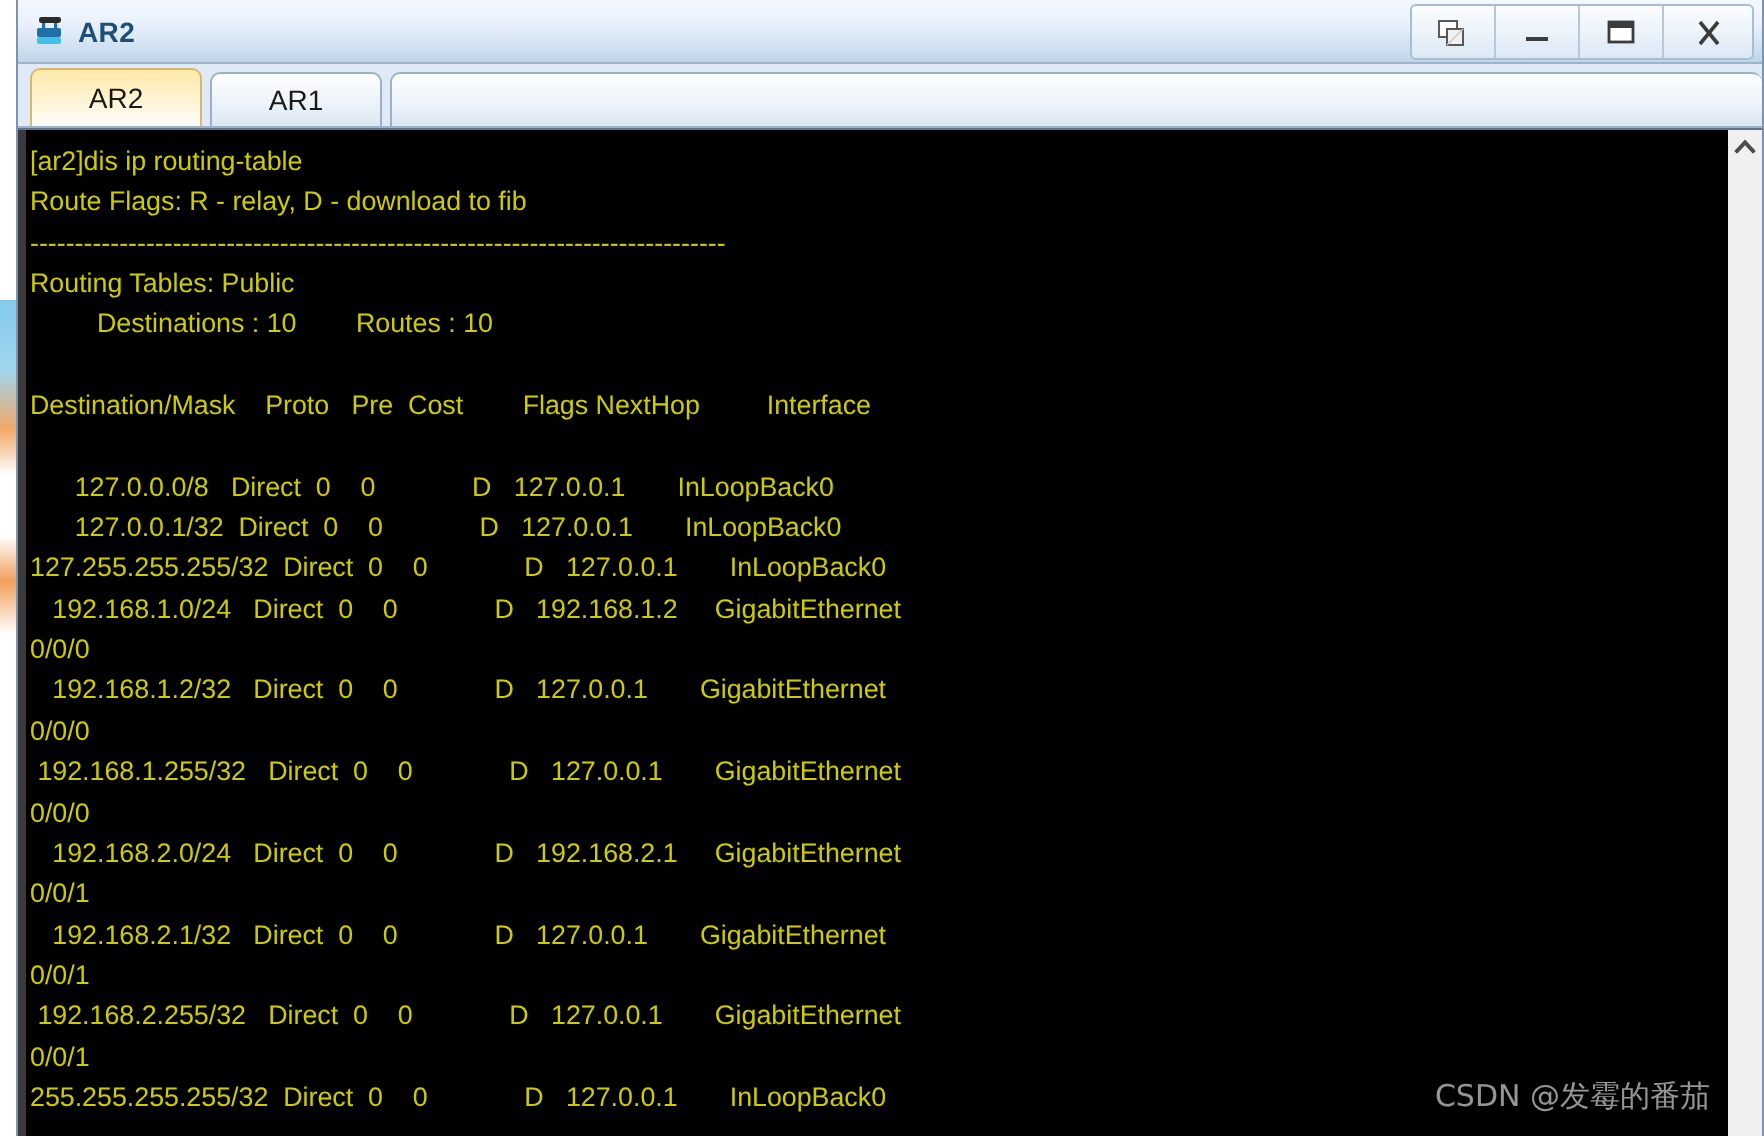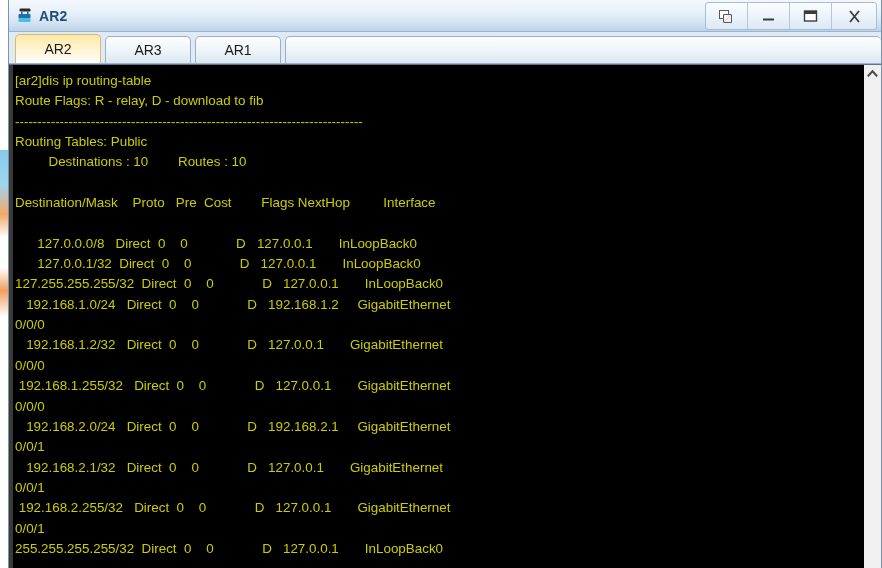--- a/index.html
+++ b/index.html
@@ -240,23 +240,20 @@
           <path d="M4 2 L13 13 M13 2 L4 13" stroke="#3c3c3c" stroke-width="1.8" fill="none"></path>
         </svg>
       </div>
 
     </div>
   </div>
 
   <div id="tab-strip">
     <div class="tab active">
       <span>AR2</span>
-    </div>
-    <div class="tab">
-      <span>AR3</span>
     </div>
     <div class="tab">
       <span>AR1</span>
     </div>
     <div id="tab-filler"></div>
   </div>
 
   <div id="console-area">
 
     <div id="console-gutter-left"></div>
@@ -279,20 +276,21 @@
 0/0/0
  192.168.1.255/32   Direct  0    0             D   127.0.0.1       GigabitEthernet
 0/0/0
    192.168.2.0/24   Direct  0    0             D   192.168.2.1     GigabitEthernet
 0/0/1
    192.168.2.1/32   Direct  0    0             D   127.0.0.1       GigabitEthernet
 0/0/1
  192.168.2.255/32   Direct  0    0             D   127.0.0.1       GigabitEthernet
 0/0/1
 255.255.255.255/32  Direct  0    0             D   127.0.0.1       InLoopBack0</pre>
+      <div id="watermark">CSDN @发霉的番茄</div>
     </div>
 
     <div id="console-scrollbar">
       <div id="scroll-up-arrow">
         <svg width="11" height="9" viewBox="0 0 11 9">
           <path d="M1.5 6.5 L5.5 2.2 L9.5 6.5" stroke="#4c4c4c" stroke-width="2" fill="none" stroke-linecap="square"></path>
         </svg>
       </div>
       <div id="scroll-track"></div>
     </div>

